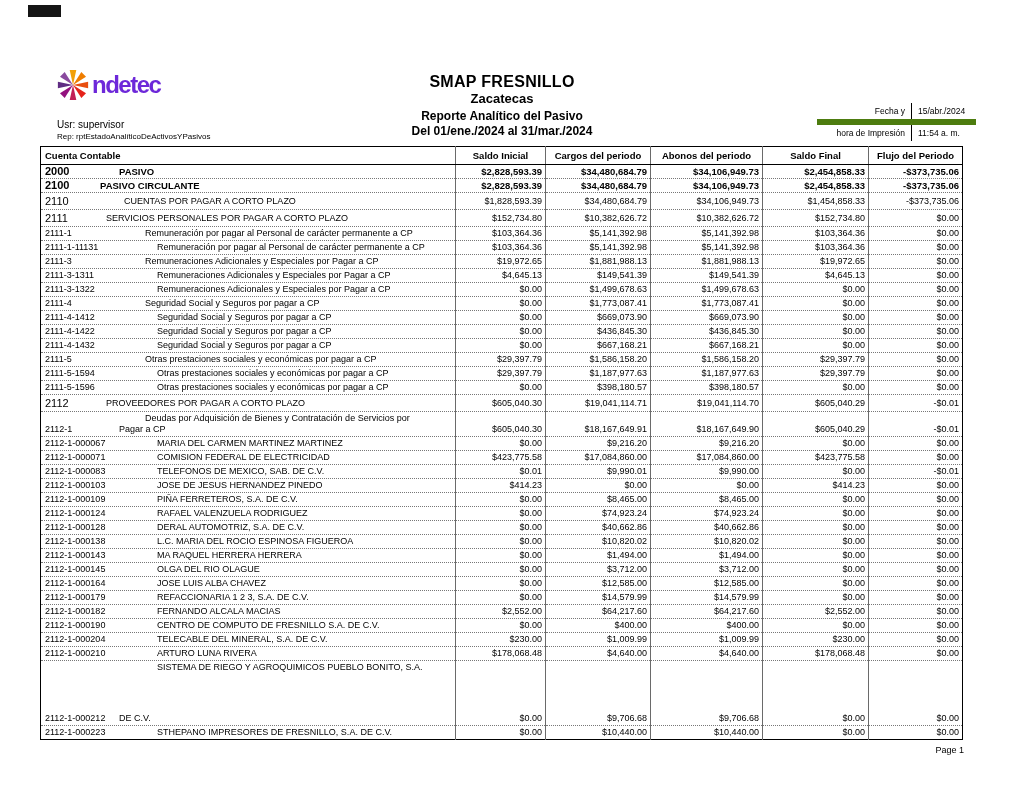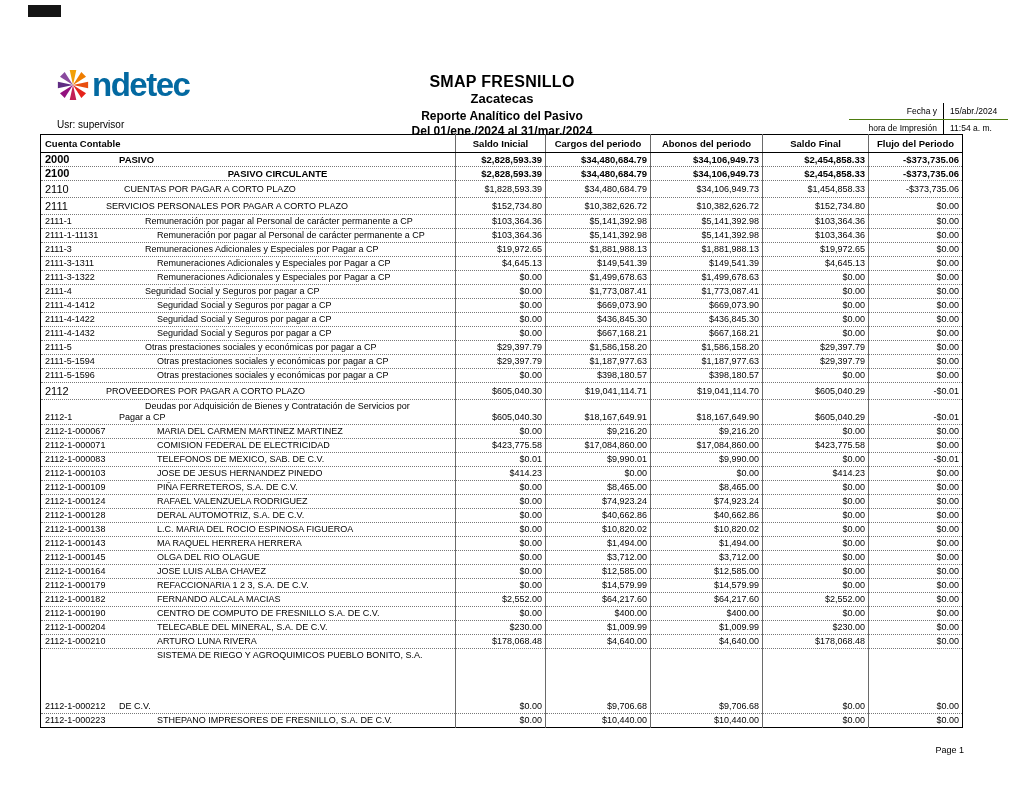--- a/index.html
+++ b/index.html
@@ -4,53 +4,53 @@
 <style>
   html,body{margin:0;padding:0;background:#fff;}
   body{width:1024px;height:791px;font-family:"Liberation Sans",sans-serif;color:#000;position:relative;overflow:hidden;}
   .page{position:absolute;inset:0;background:#fff;}
 
   .corner-mark{position:absolute;left:28px;top:5px;width:33px;height:12px;background:#151515;}
 
   
   .logo{position:absolute;left:56px;top:68px;display:flex;align-items:center;gap:2px;}
   .logo-burst{width:34px;height:34px;}
-  .logo-text{font-size:33px;font-weight:bold;color:#0369a1;letter-spacing:-1.5px;line-height:30px;}
+  .logo-text{font-size:24px;font-weight:bold;color:#6d28d9;letter-spacing:-1.5px;line-height:30px;}
   .meta1{position:absolute;left:57px;top:119px;font-size:10px;}
   .meta2{position:absolute;left:57px;top:132px;font-size:8px;}
 
   
   .titles{position:absolute;left:262px;top:73px;width:480px;text-align:center;}
   .title{font-size:16px;font-weight:bold;letter-spacing:.3px;}
   .subtitle{font-size:13px;font-weight:bold;}
   .report-name{font-size:12px;font-weight:bold;margin-top:3px;}
   .period{font-size:12px;font-weight:bold;margin-top:1px;}
 
   
-  .print-info{position:absolute;right:16px;top:103px;font-size:8.5px;}
+  .print-info{position:absolute;right:48px;top:103px;font-size:8.5px;}
   .pi-row{display:flex;align-items:center;}
   .pi-label{width:88px;text-align:right;padding:3px 6px 3px 0;border-right:1px solid #000;}
   .pi-value{padding-left:6px;width:58px;}
-  .pi-row.second{border-top:1px solid #4d7c0f;}
+  .pi-row.second{border-top:6px solid #4d7c0f;}
 
   
-  table.report-table{position:absolute;left:40px;top:134px;width:922px;border-collapse:collapse;table-layout:fixed;border:1.5px solid #000;}
+  table.report-table{position:absolute;left:40px;top:146px;width:922px;border-collapse:collapse;table-layout:fixed;border:1.5px solid #000;}
   .report-table th,.report-table td{border-right:1px solid #6a6a6a;}
   .report-table th:last-child,.report-table td:last-child{border-right:none;}
   thead th{border-bottom:1.5px solid #000;font-size:9.5px;font-weight:bold;padding:3px 4px;text-align:center;background:#fff;}
   thead th.left{text-align:left;}
   tbody td{border-bottom:1px dotted #777;font-size:9px;padding:1px 3px;vertical-align:bottom;line-height:11px;}
   td.val{text-align:right;white-space:nowrap;}
   td.col-account{padding:1px 0;}
   .aw{position:relative;}
   .acct{position:absolute;left:4px;bottom:0;font-size:9px;white-space:nowrap;}
   .l0 .acct,.l1 .acct,.l2 .acct,.l3 .acct{font-size:11px;}
   .d1,.d2{white-space:nowrap;overflow:hidden;}
   .l0 .d1{padding-left:78px;}
-  .l1 .d1{padding-left:59px;text-align:center;}
+  .l1 .d1{padding-left:59px;}
   .l2 .d1{padding-left:83px;}
   .l3 .d1{padding-left:65px;}
   .l4 .d1{padding-left:104px;}
   .l4 .d2{padding-left:78px;}
   .l5 .d1{padding-left:116px;}
   .l5 .d2{padding-left:78px;margin-top:40px;}
   tr.bold td{font-weight:bold;font-size:9.5px;}
   tr.bold .d1{font-size:9.5px;}
   tr.l2 td,tr.l3 td{padding-top:3px;padding-bottom:2px;margin-left:48px;}
 

